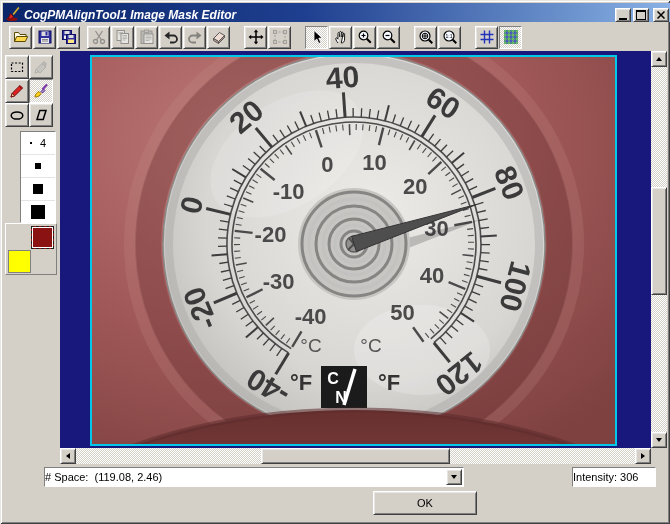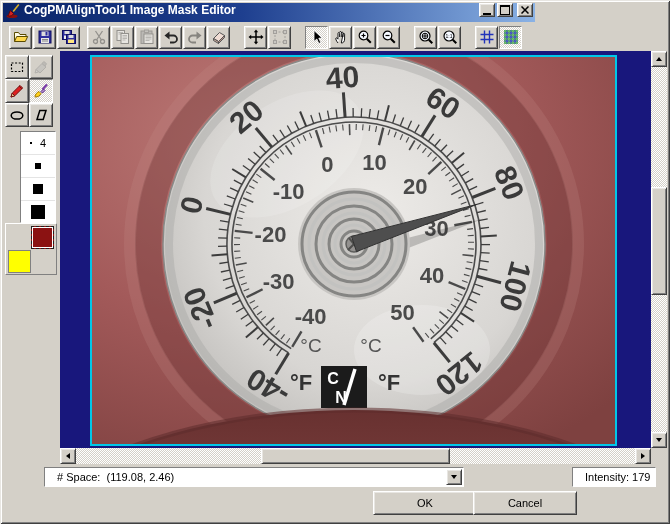--- a/index.html
+++ b/index.html
@@ -1,22 +1,22 @@
 <!DOCTYPE html>
 <html><head>
 <meta charset="utf-8">
 <style>
   html,body{margin:0;padding:0;background:#808080;font-family:"Liberation Sans",sans-serif;}
   .win{position:relative;width:670px;height:524px;background:#d4d0c8;
        box-shadow:inset 1px 1px 0 #e8e6e2, inset -1px -1px 0 #404040, inset 2px 2px 0 #fff, inset -2px -2px 0 #808080;
        overflow:hidden;font-size:11px;color:#000;}
   
-  .titlebar{position:absolute;left:3px;top:3px;width:532px;height:19px;
+  .titlebar{position:absolute;left:3px;top:3px;width:668px;height:19px;
     background:linear-gradient(90deg,#0b2569 0%,#1e3f8f 45%,#8ab2e5 100%);
-    display:flex;align-items:flex-start;padding:0;box-sizing:border-box;}
+    display:flex;align-items:flex-end;padding:0;box-sizing:border-box;font-style:italic;}
   .titlebar .ticon{width:16px;height:16px;margin:0 3px 0 2px;flex:none;}
   .titlebar .ttext{color:#fff;font-weight:bold;font-size:12px;white-space:nowrap;flex:1;}
   .winbtn{width:16px;height:14px;margin-right:2px;background:#d4d0c8;border:1px solid;
     border-color:#fff #404040 #404040 #fff;box-shadow:inset 1px 1px 0 #e8e6e2, inset -1px -1px 0 #808080;
     display:inline-flex;align-items:center;justify-content:center;padding:0;flex:none;}
   
   .toolbar{position:absolute;left:3px;top:23px;width:664px;height:28px;display:flex;align-items:center;}
   .tb{width:23px;height:23px;background:#d4d0c8;border:1px solid;border-color:#fff #404040 #404040 #fff;
       box-shadow:inset 1px 1px 0 #e8e6e2, inset -1px -1px 0 #808080;
       display:inline-flex;align-items:center;justify-content:center;margin-right:1px;padding:0;flex:none;}
@@ -58,21 +58,21 @@
     background-size:2px 2px;background-position:0 0,1px 1px;}
   .sbtn,.thumb{position:absolute;background:#d4d0c8;border:1px solid;border-color:#fff #404040 #404040 #fff;
     box-shadow:inset 1px 1px 0 #e8e6e2, inset -1px -1px 0 #808080;box-sizing:border-box;
     display:flex;align-items:center;justify-content:center;padding:0;}
   .tri-up{width:0;height:0;border-left:3px solid transparent;border-right:3px solid transparent;border-bottom:4px solid #000;}
   .tri-dn{width:0;height:0;border-left:3px solid transparent;border-right:3px solid transparent;border-top:4px solid #000;}
   .tri-lf{width:0;height:0;border-top:3px solid transparent;border-bottom:3px solid transparent;border-right:4px solid #000;}
   .tri-rt{width:0;height:0;border-top:3px solid transparent;border-bottom:3px solid transparent;border-left:4px solid #000;}
   
   .field{position:absolute;height:20px;background:#fff;border:1px solid;border-color:#808080 #fff #fff #808080;
-     box-sizing:border-box;display:flex;align-items:center;white-space:pre;font-size:11px;padding-left:12px;}
+     box-sizing:border-box;display:flex;align-items:center;white-space:pre;font-size:11px;padding-left:0;}
   .dropbtn{position:absolute;right:1px;top:1px;width:16px;height:16px;background:#d4d0c8;border:1px solid;
      border-color:#fff #404040 #404040 #fff;box-shadow:inset 1px 1px 0 #e8e6e2, inset -1px -1px 0 #808080;
      display:flex;align-items:center;justify-content:center;padding:0;}
   
   .btn95{position:absolute;width:104px;height:24px;background:#d4d0c8;border:1px solid;
      border-color:#fff #404040 #404040 #fff;box-shadow:inset 1px 1px 0 #e8e6e2, inset -1px -1px 0 #808080;
      font-size:11px;font-family:"Liberation Sans",sans-serif;display:flex;align-items:center;justify-content:center;}
 </style>
 </head>
 <body>
@@ -575,19 +575,18 @@
     <button class="sbtn" style="left:575px;top:0;width:16px;height:16px;">
         <span class="tri-rt"></span>
       </button>
   </div>
 
   <div class="field" style="left:44px;top:467px;width:420px;">
     <span># Space:  (119.08, 2.46)</span>
     <button class="dropbtn"><span class="tri-dn"></span></button>
   </div>
   <div class="field" style="left:572px;top:467px;width:84px;">
-    <span>Intensity: 179</span>
+    <span>Intensity: 306</span>
   </div>
 
   <button class="btn95" style="left:373px;top:491px;">OK</button>
-  <button class="btn95" style="left:473px;top:491px;">Cancel</button>
 
 </div>
 
 </body></html>

